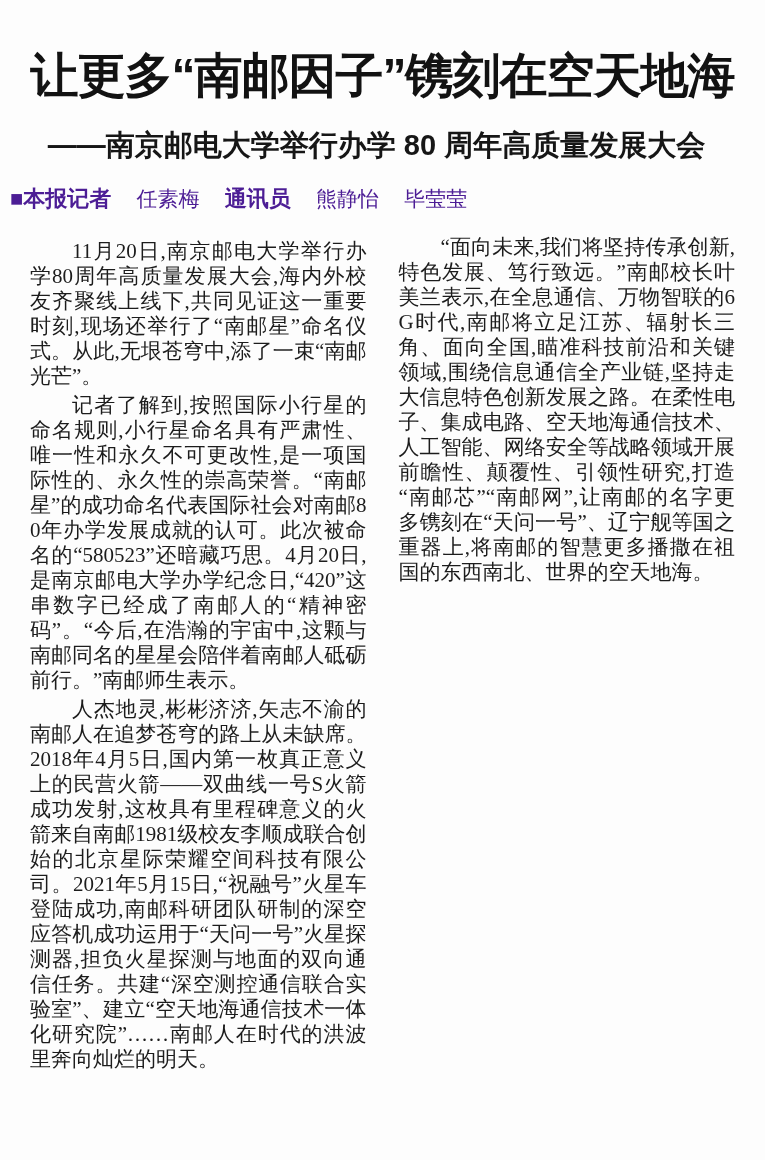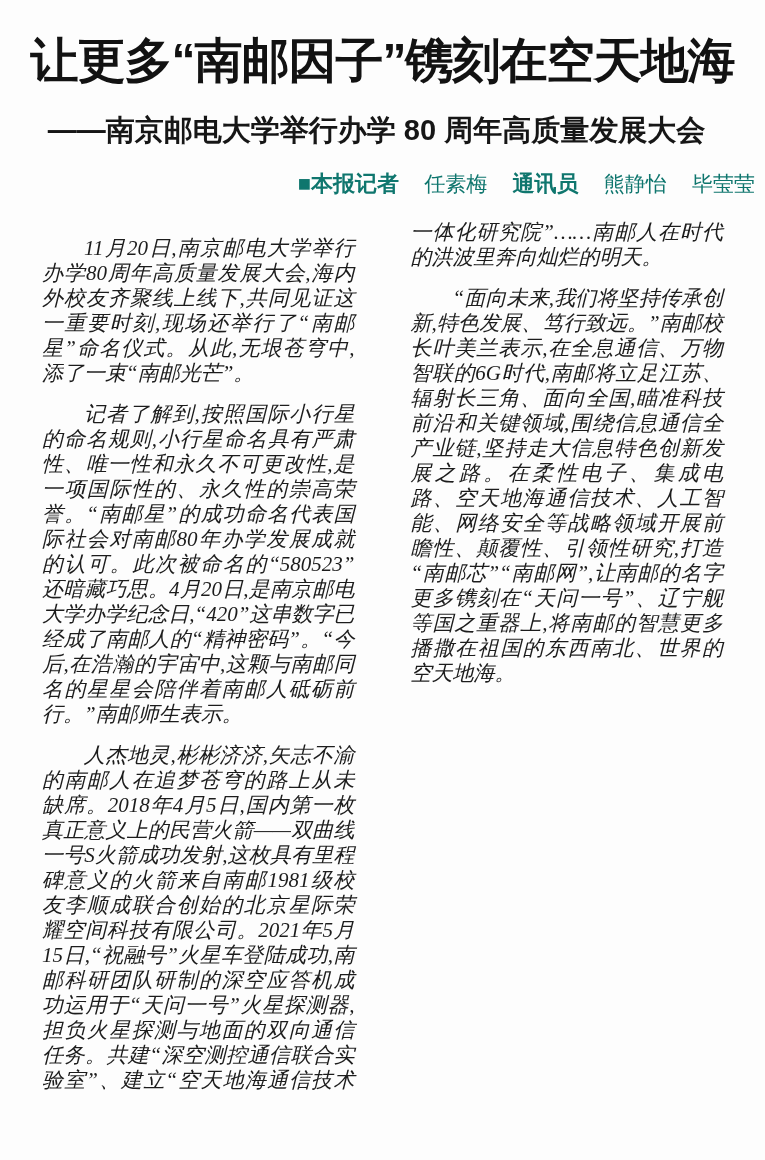--- a/index.html
+++ b/index.html
@@ -11,21 +11,21 @@
     position: relative;
     width: 765px;
     height: 1160px;
     background: #fdfdfd;
     overflow: hidden;
     color: #151515;
     font-family: "Liberation Serif", "DejaVu Serif", serif;
   }
   .headline {
     margin: 0;
-    padding: 24px 10px 0 10px;
+    padding: 39px 10px 0 10px;
     text-align: center;
     font-family: "Liberation Sans", "DejaVu Sans", sans-serif;
     font-weight: 700;
     font-size: 48px;
     line-height: 74px;
     letter-spacing: -1px;
     color: #121212;
     white-space: nowrap;
   }
   .subtitle {
@@ -33,25 +33,25 @@
     text-align: center;
     font-family: "Liberation Sans", "DejaVu Sans", sans-serif;
     font-weight: 700;
     font-size: 29px;
     line-height: 40px;
     color: #161616;
     white-space: nowrap;
   }
   .byline {
     margin-top: 20px;
-    text-align: right;
+    text-align: left;
     white-space: nowrap;
     font-size: 21px;
     line-height: 28px;
-    color: #0f766e;
+    color: #4c1d95;
   }
   .byline .label {
     font-family: "Liberation Sans", "DejaVu Sans", sans-serif;
     font-weight: 700;
     font-size: 22px;
     margin: 0 10px;
   }
   .byline .name {
     font-family: "Liberation Serif", "DejaVu Serif", serif;
     font-weight: 400;
@@ -64,24 +64,23 @@
     column-count: 2;
     column-gap: 24px;
     column-fill: auto;
     font-size: 21px;
     line-height: 25px;
     text-align: justify;
     text-justify: inter-character;
     color: #1c1c1c;
   }
   .body-columns p {
-    margin: 16px;
+    margin: 4px;
     text-indent: 2em;
     word-break: break-all;
-    font-style: italic;
   }
 </style>
 </head>
 <body>
 
 <div class="page">
 
   <h1 class="headline">让更多“南邮因子”镌刻在空天地海</h1>
 
   <h2 class="subtitle">——南京邮电大学举行办学 80 周年高质量发展大会</h2>

